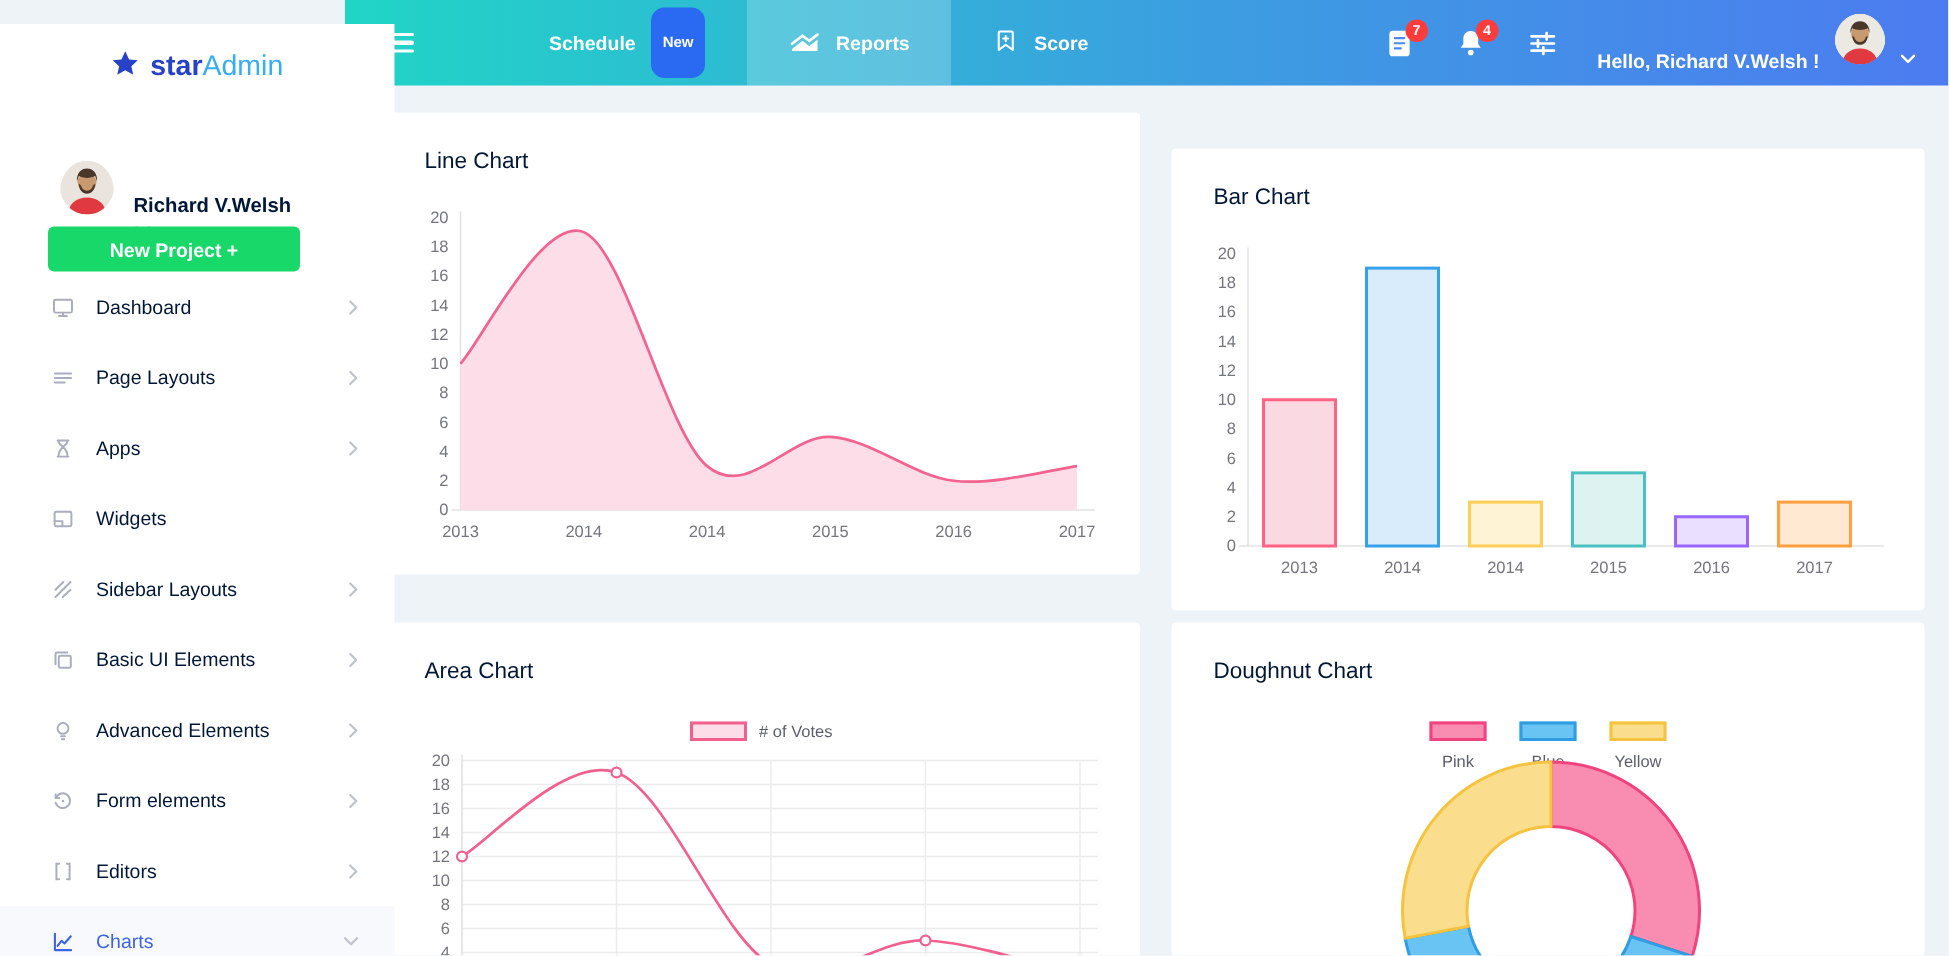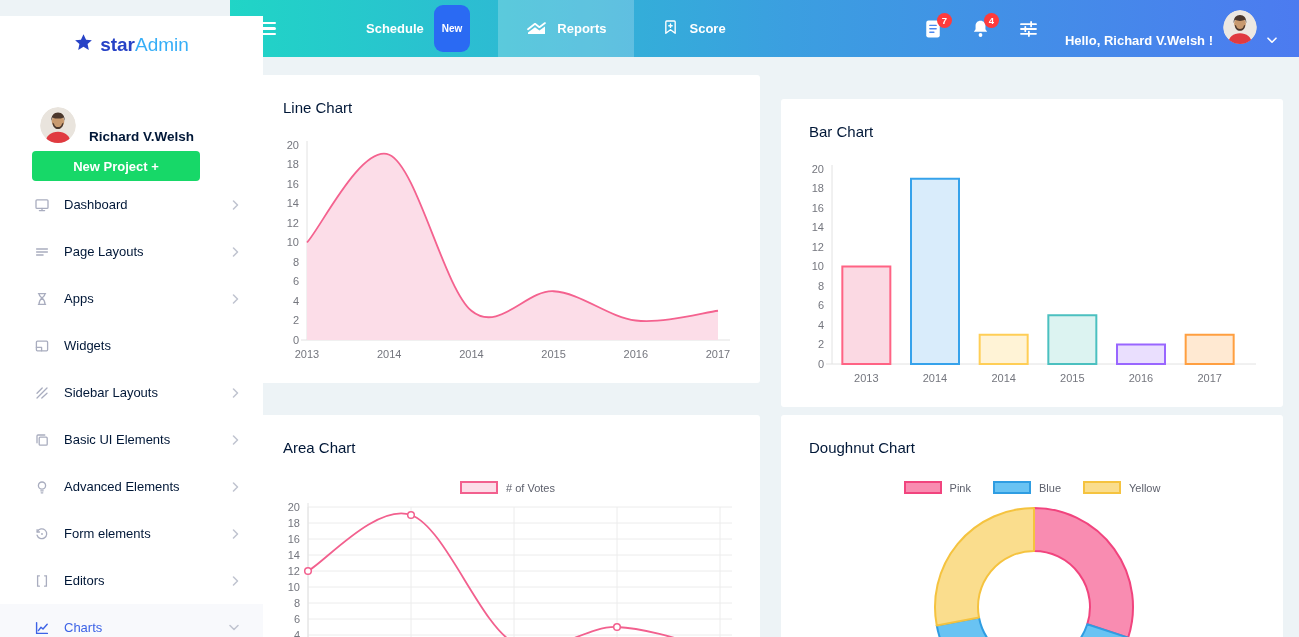--- a/index.html
+++ b/index.html
@@ -55,21 +55,21 @@
   .card-title{position:absolute;left:28px;top:24px;font-size:15px;font-weight:normal;color:var(--text-dark);}
   #card-line{left:25px;top:18px;width:505px;height:308px;}
   #card-bar{left:551px;top:18px;width:502px;height:308px;margin-top:24px;}
   #card-area{left:25px;top:358px;width:505px;height:310px;}
   #card-doughnut{left:551px;top:358px;width:502px;height:310px;}
   .chart-svg{position:absolute;left:18px;top:56px;}
   #areaChart{top:62px;}
   #doughnutChart{left:113px;top:77px;}
   .legend-row{position:absolute;top:66px;left:0;width:100%;display:flex;justify-content:center;align-items:center;gap:8px;}
   #card-doughnut .legend-row{gap:10px;}
-  .legend-entry{display:flex;align-items:center;gap:8px;margin:0 6px;}
+  .legend-entry{display:flex;align-items:center;gap:8px;margin:0 6px;flex-direction:column;}
   .swatch{width:38px;height:13px;border:2px solid #000;display:inline-block;}
   .legend-label{font-size:11px;color:#5c5f6b;}
 </style>
 </head>
 <body>
 
 <div class="app">
 
   <aside class="sidebar">
     <div class="brand">

